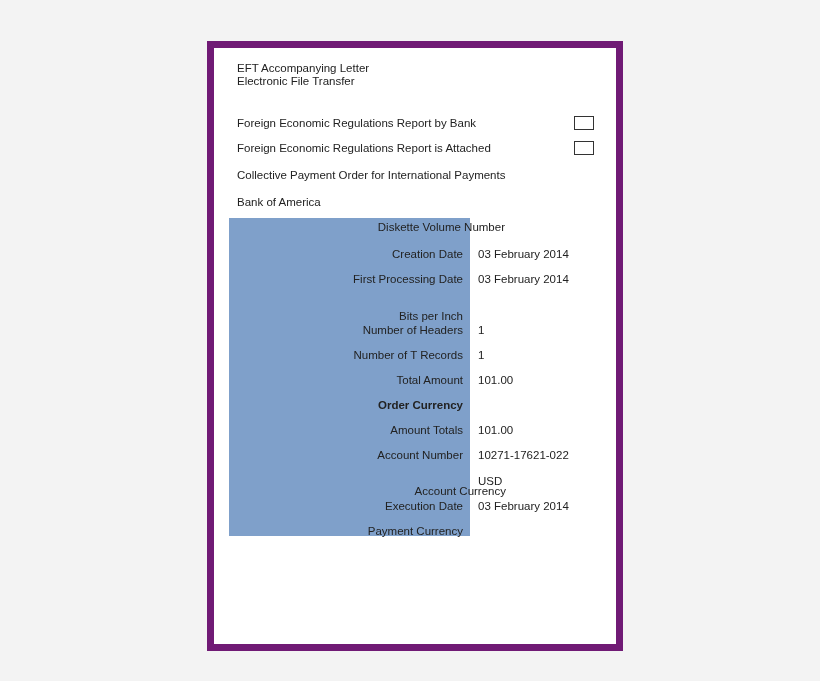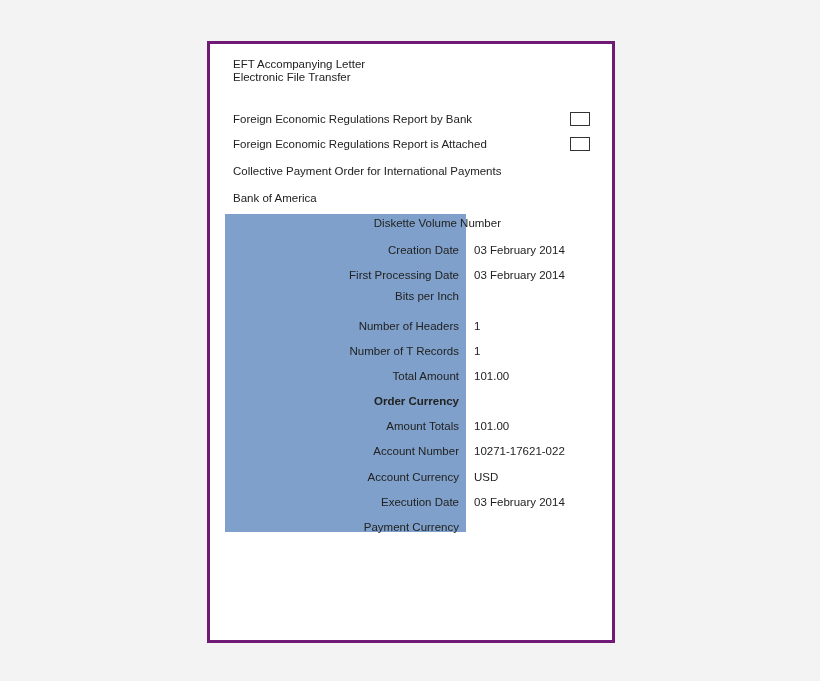--- a/index.html
+++ b/index.html
@@ -9,21 +9,21 @@
     position: relative;
     font-family: "Liberation Sans", sans-serif;
     color: #222;
     overflow: hidden;
   }
   .page {
     position: absolute;
     left: 207px; top: 41px;
     width: 402px; height: 596px;
     background: #ffffff;
-    border: 3px solid #701a75;
+    border: 7px solid #701a75;
   }
   .txt { position: absolute; font-size: 11.5px; line-height: 13px; white-space: nowrap; }
   .title-block { left: 23px; top: 14px; }
   .checkbox-row { position: absolute; left: 23px; font-size: 11.5px; }
   .checkbox {
     position: absolute;
     left: 360px;
     width: 18px; height: 12px;
     border: 1px solid #333;
     background: #fff;
@@ -80,42 +80,42 @@
   <div>
     <div class="field-label" style="top:173px;padding-left:42px;">Diskette Volume Number</div>
     <div class="field-value" style="top:173px;"></div>
 
     <div class="field-label" style="top:200px;">Creation Date</div>
     <div class="field-value" style="top:200px;">03 February 2014</div>
 
     <div class="field-label" style="top:225px;">First Processing Date</div>
     <div class="field-value" style="top:225px;">03 February 2014</div>
 
-    <div class="field-label" style="top:246px;">Bits per Inch</div>
+    <div class="field-label" style="top:262px;">Bits per Inch</div>
     <div class="field-value" style="top:250px;"></div>
 
     <div class="field-label" style="top:276px;">Number of Headers</div>
     <div class="field-value" style="top:276px;">1</div>
 
     <div class="field-label" style="top:301px;">Number of T Records</div>
     <div class="field-value" style="top:301px;">1</div>
 
     <div class="field-label" style="top:326px;">Total Amount</div>
     <div class="field-value" style="top:326px;">101.00</div>
 
     <div class="field-label" style="top:351px;font-weight:bold;">Order Currency</div>
     <div class="field-value" style="top:351px;"></div>
 
     <div class="field-label" style="top:376px;">Amount Totals</div>
     <div class="field-value" style="top:376px;">101.00</div>
 
     <div class="field-label" style="top:401px;">Account Number</div>
     <div class="field-value" style="top:401px;">10271-17621-022</div>
 
-    <div class="field-label" style="top:427px;">Account Currency</div>
+    <div class="field-label" style="top:437px;padding-left:43px;">Account Currency</div>
     <div class="field-value" style="top:427px;">USD</div>
 
     <div class="field-label" style="top:452px;">Execution Date</div>
     <div class="field-value" style="top:452px;">03 February 2014</div>
 
     <div class="field-label" style="top:477px;">Payment Currency</div>
     <div class="field-value" style="top:477px;"></div>
   </div>
 
 

